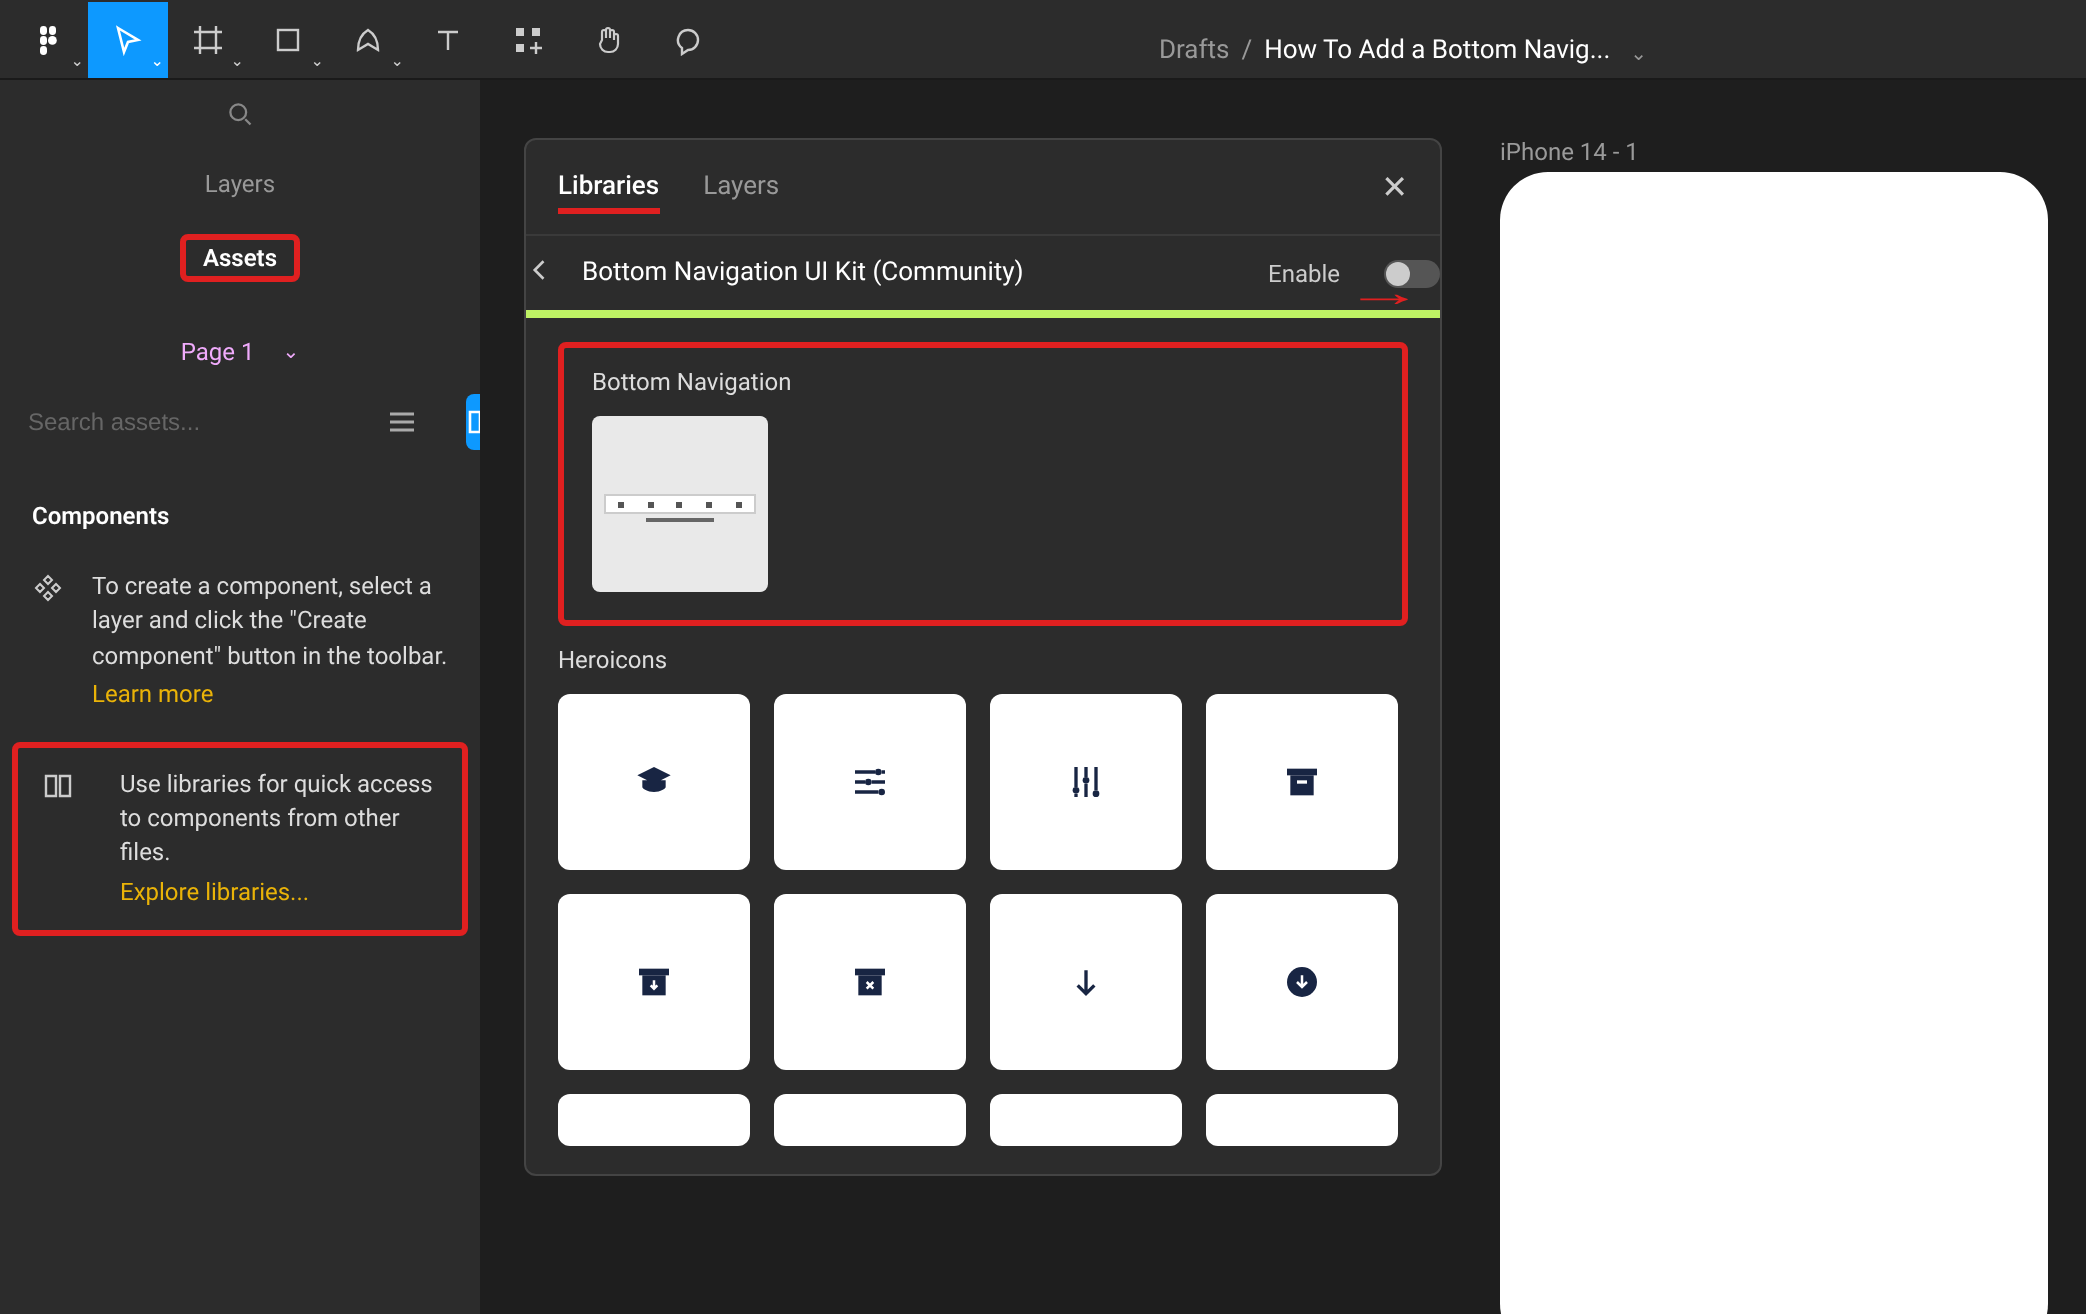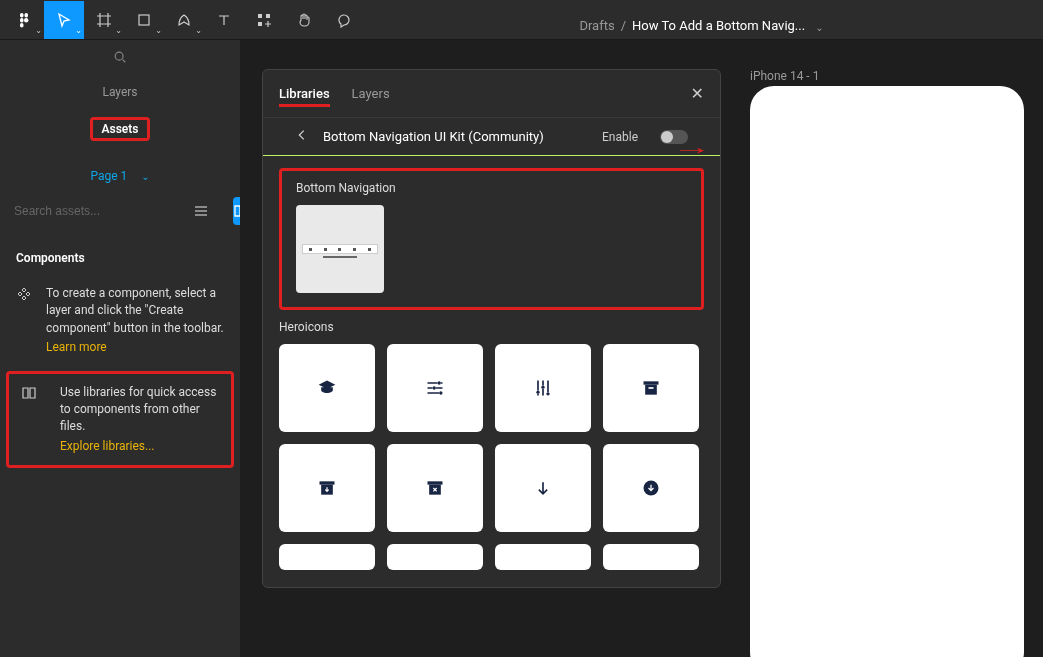--- a/index.html
+++ b/index.html
@@ -17,21 +17,21 @@
   .toolbar-center .chev2 { font-size: 10px; color: #999; margin-left: 4px; }
 
   .main { display: flex; height: calc(100% - 40px); }
   
   .sidebar { width: 240px; background: #2c2c2c; display: flex; flex-direction: column; padding-top: 4px; }
   .side-tabs { display: flex; align-items: center; padding: 6px 14px; gap: 14px; flex-direction: column; }
   .side-tabs .search-ic { color: #888; }
   .side-tabs .tab { color: #999; font-size: 12px; cursor: pointer; padding: 4px 2px; }
   .side-tabs .tab.active { color: #fff; font-weight: 600; }
   .side-tabs .spacer { flex: 1; }
-  .side-tabs .page { color: #0ea5e9; font-size: 12px; display: flex; align-items: center; gap: 14px; justify-content: space-between; }
+  .side-tabs .page { color: #f0abfc; font-size: 12px; display: flex; align-items: center; gap: 14px; justify-content: space-between; }
   
   .highlight-red { border: 3px solid #e02020; border-radius: 4px; }
   .assets-hl { padding: 2px 6px; }
   
   .search-row { display: flex; align-items: center; padding: 8px 14px; gap: 24px; }
   .search-row input { flex: 1; background: transparent; border: none; color: #fff; font-size: 12px; outline: none; }
   .search-row input::placeholder { color: #666; }
   .view-btn { width: 28px; height: 28px; display: flex; align-items: center; justify-content: center; border-radius: 4px; cursor: pointer; }
   .view-btn.active { background: #0d99ff; }
   .view-btn svg { width: 16px; height: 16px; }
@@ -45,21 +45,21 @@
 
   .canvas-area { flex: 1; background: #1e1e1e; position: relative; }
   
   .panel { position: absolute; left: 22px; top: 29px; width: 459px; height: 519px; background: #2c2c2c; border: 1px solid #444; border-radius: 6px; overflow: hidden; display: flex; flex-direction: column; }
   .panel-tabs { display: flex; align-items: center; padding: 0 16px; height: 48px; border-bottom: 1px solid #3a3a3a; }
   .ptab { font-size: 13px; color: #999; padding: 14px 0; margin-right: 22px; cursor: pointer; position: relative; }
   .ptab.active { color: #fff; font-weight: 500; }
   .ptab.active::after { content:""; position:absolute; left:0; right:0; bottom:8px; height:3px; background:#e02020; }
   .panel-close { margin-left: auto; color: #ccc; cursor: pointer; font-size: 16px; }
   
-  .panel-hdr { display: flex; align-items: center; padding: 10px 32px; gap: 10px; border-bottom: 1px solid #bef264; position: relative; }
+  .panel-hdr { display: flex; align-items: center; padding: 10px 0; gap: 10px; border-bottom: 4px solid #bef264; position: relative; }
   .panel-hdr .back { color: #ccc; cursor: pointer; width: 18px; }
   .panel-hdr .title { color: #fff; font-size: 13px; }
   .panel-hdr .enable-wrap { margin-left: auto; display: flex; align-items: flex-start; gap: 22px; }
   .panel-hdr .enable-label { font-size: 12px; color: #ccc; }
   .toggle { width: 28px; height: 14px; background: #555; border-radius: 8px; position: relative; cursor: pointer; }
   .toggle .knob { width: 12px; height: 12px; background: #ccc; border-radius: 50%; position: absolute; top: 1px; left: 1px; }
   .arrow-anno { position: absolute; right: 18px; bottom: -4px; color: #e02020; font-size: 20px; transform: scaleX(2); }
 
   .panel-body { flex: 1; overflow: auto; padding: 12px 16px; }
   .section-hl { border: 3px solid #e02020; border-radius: 4px; padding: 10px 14px 14px; margin-bottom: 10px; }

